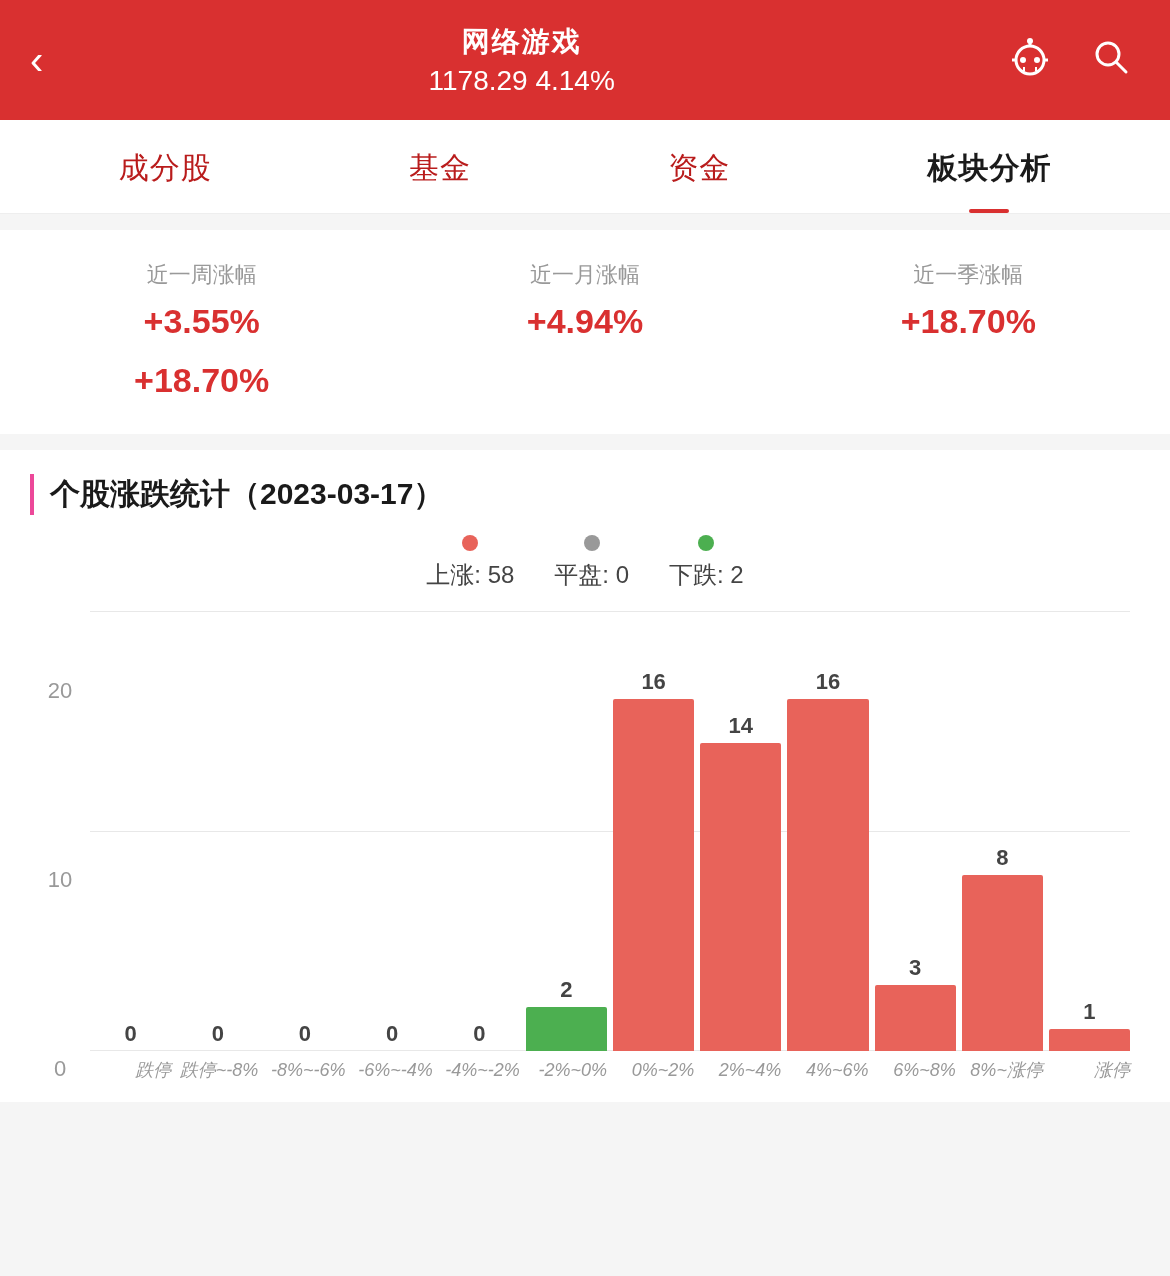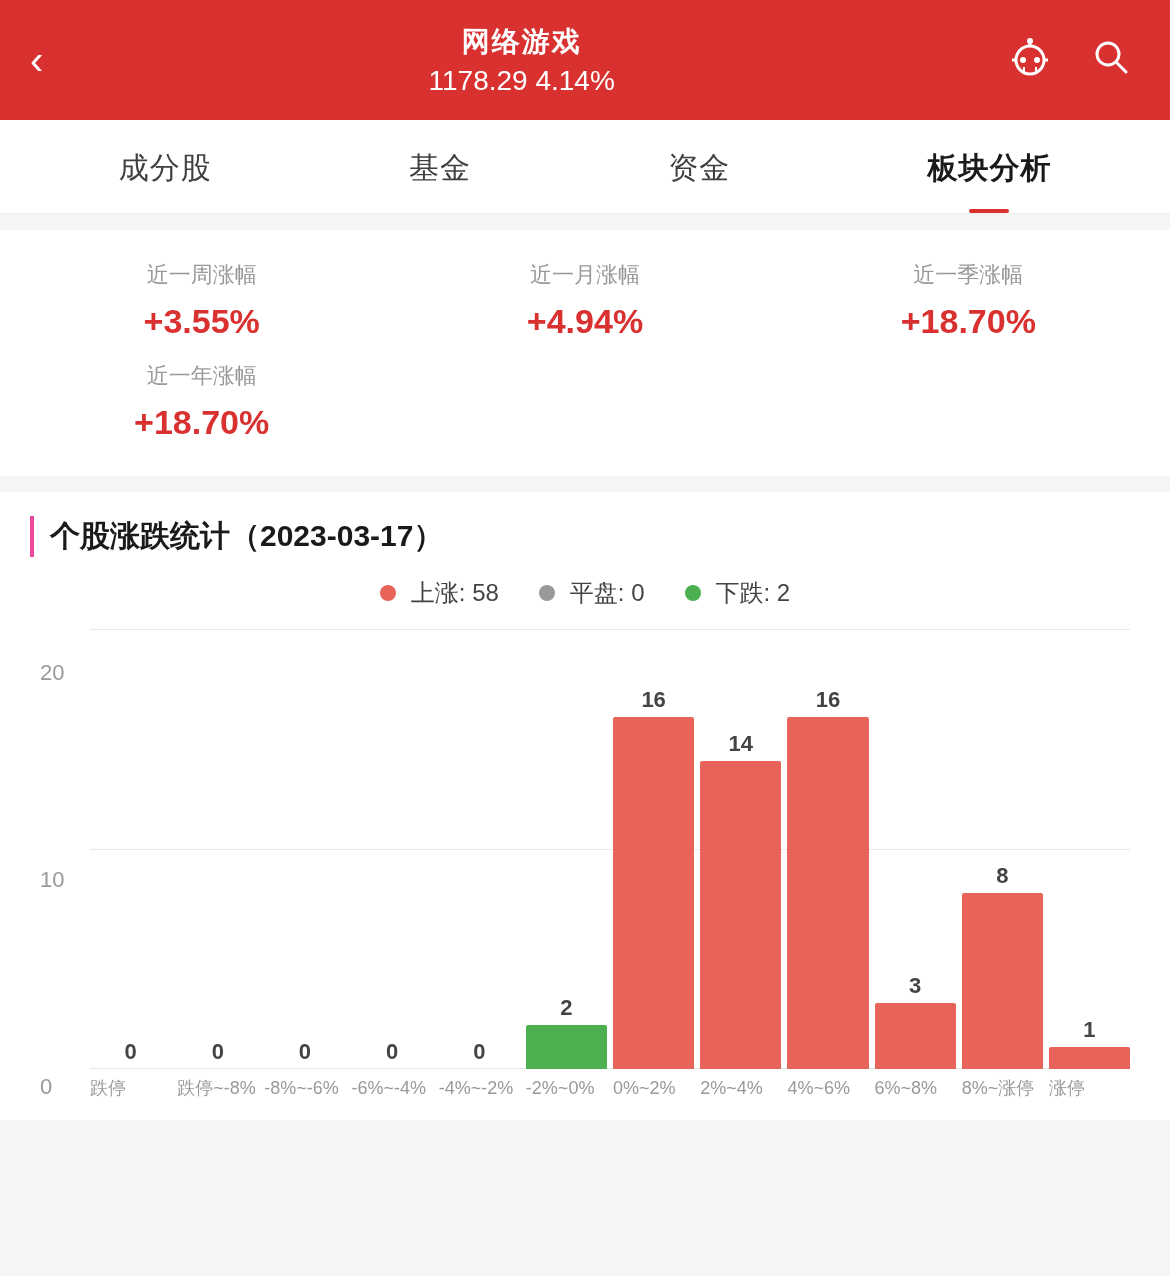--- a/index.html
+++ b/index.html
@@ -58,21 +58,21 @@
     .tabs {
       background: white;
       display: flex;
       justify-content: space-around;
       padding: 0 20px;
       border-bottom: 1px solid #eee;
     }
     .tab-item {
       padding: 28px 20px 24px;
       font-size: 30px;
-      color: #404040;
+      color: #b91c1c;
       cursor: pointer;
       position: relative;
       letter-spacing: 1px;
     }
     .tab-item.active {
       color: #1a1a1a;
       font-weight: 700;
     }
     .tab-item.active::after {
       content: '';
@@ -127,23 +127,24 @@
     
     .legend {
       display: flex;
       justify-content: center;
       gap: 40px;
       margin-bottom: 20px;
     }
     .legend-item {
       display: flex;
       align-items: center;
-      gap: 15px;
+      gap: 8px;
       font-size: 24px;
       color: #444;
+      flex-direction: column;
     }
     .legend-dot {
       width: 16px;
       height: 16px;
       border-radius: 50%;
     }
 
     
     .chart-container {
       padding: 0 10px 20px;
@@ -158,21 +159,22 @@
       display: flex;
       flex-direction: column;
       justify-content: space-between;
       height: 440px;
       padding-right: 10px;
       min-width: 50px;
     }
     .y-label {
       font-size: 22px;
       color: #999;
-      text-align: left;
+      text-align: center;
+      margin-top: 36px;
     }
     .chart-area {
       flex: 1;
       position: relative;
     }
     .grid-lines {
       position: absolute;
       top: 0;
       left: 0;
       right: 0;
@@ -215,24 +217,25 @@
     .bar.red { background: #E8635A; }
     .bar.green { background: #4CAF50; }
 
     .x-labels {
       display: flex;
       gap: 6px;
       margin-top: 8px;
     }
     .x-label {
       flex: 1;
-      text-align: left;
+      text-align: right;
       font-size: 18px;
       color: #999;
       line-height: 1.3;
+      font-style: italic;
     }
   </style>
 </head>
 <body>
 
 <div class="header">
   <span class="back-arrow">‹</span>
   <div class="header-center">
     <div class="header-title">网络游戏</div>
     <div class="header-subtitle">1178.29 4.14%</div>
@@ -274,21 +277,20 @@
   </div>
   <div class="stat-item">
     <div class="stat-label">近一月涨幅</div>
     <div class="stat-value">+4.94%</div>
   </div>
   <div class="stat-item">
     <div class="stat-label">近一季涨幅</div>
     <div class="stat-value">+18.70%</div>
   </div>
   <div class="stat-item">
-    <div class="stat-label">近一年涨幅</div>
     <div class="stat-value">+18.70%</div>
   </div>
 </div>
 
 <div class="section">
   <div class="section-title">个股涨跌统计（2023-03-17）</div>
 
   <div class="legend">
     <div class="legend-item">
       <div class="legend-dot" style="background:#E8635A;"></div>

